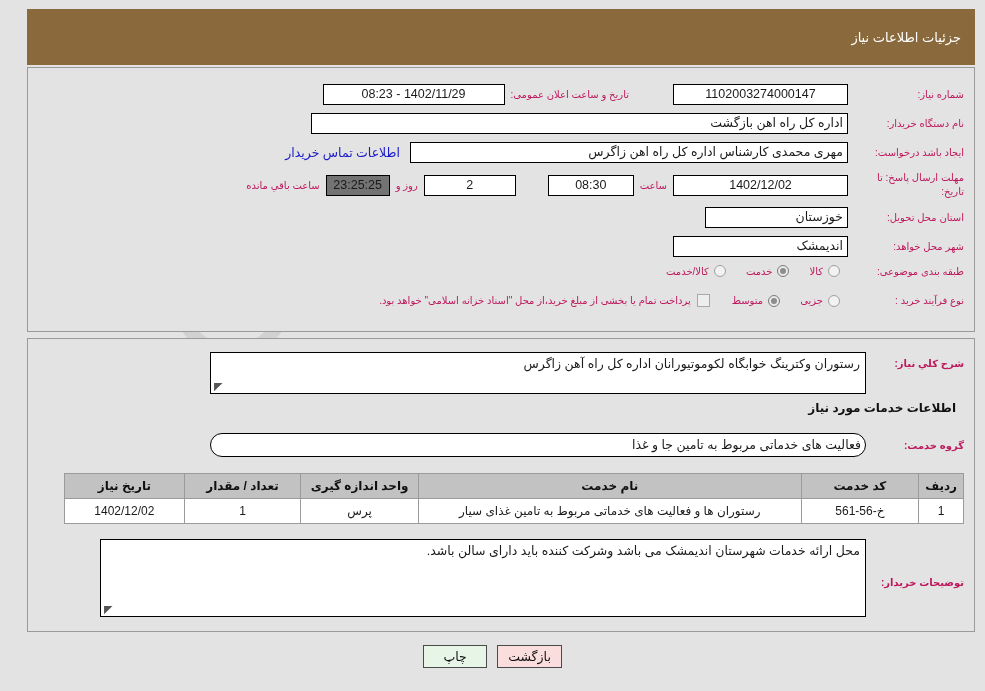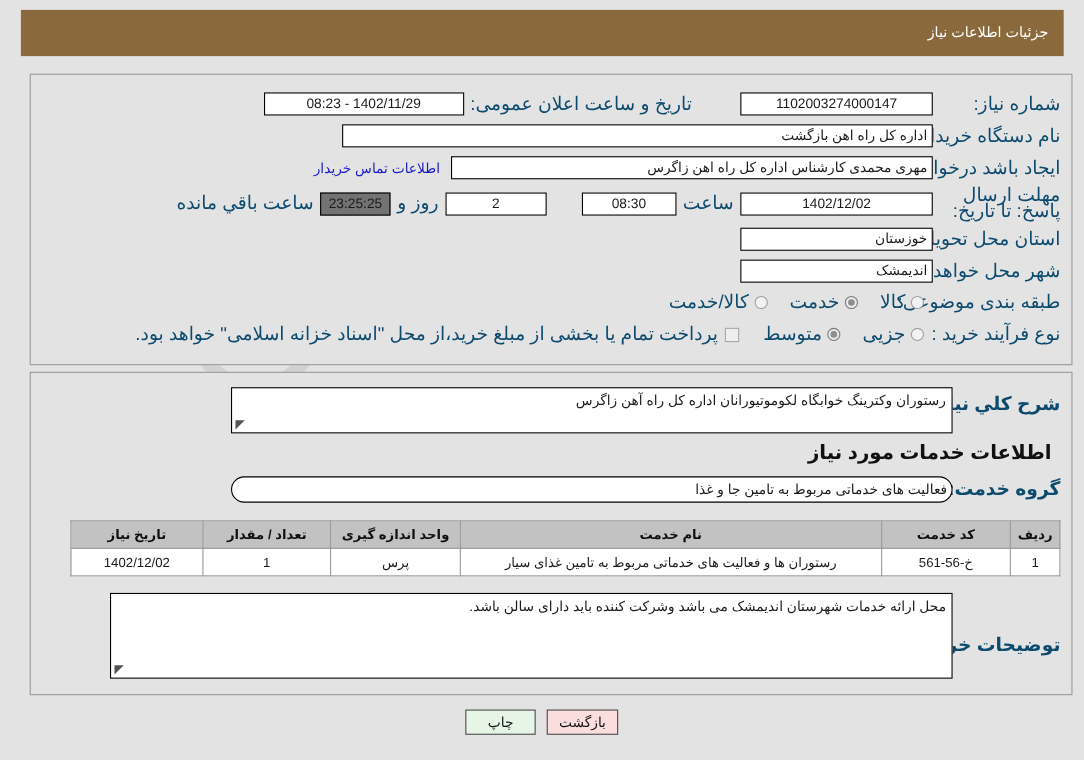--- a/index.html
+++ b/index.html
@@ -22,21 +22,21 @@
   }
   .wm-shield {
     position: absolute; left: 172px; top: 238px; width: 120px; height: 120px;
     border: 13px solid rgba(195,195,195,0.55);
     border-radius: 10px 10px 50% 50%;
     z-index: 0; pointer-events: none;
   }
 
   
   .header-bar {
-    position: absolute; left: 19px; top: 9px; width: 948px; height: 42px;
+    position: absolute; left: 27px; top: 9px; width: 948px; height: 56px;
     background: #8a6a3c; color: #ffffff;
     display: flex; align-items: center; justify-content: flex-start;
     padding-right: 14px;
     font-size: 13px;
     z-index: 2;
   }
 
   
   .panel {
     position: absolute; background: #e3e3e3;
@@ -44,21 +44,21 @@
     z-index: 1;
   }
   .panel-top { left: 27px; top: 67px; width: 948px; height: 265px; }
   .panel-mid { left: 27px; top: 338px; width: 948px; height: 294px; }
 
   .row {
     position: absolute; display: flex; align-items: center;
     direction: rtl; white-space: nowrap;
   }
   .lbl {
-    font-size: 17px; color: #0c4a6e; text-align: right;
+    font-size: 10px; color: #be185d; text-align: right;
   }
   .lbl-b { font-weight: bold; }
   .fld {
     background: #ffffff; border: 1px solid #000000;
     height: 21px; line-height: 19px;
     font-size: 12.5px; color: #1a1a1a;
     padding: 0 4px; text-align: center; overflow: hidden;
     direction: rtl;
   }
   .fld.right { text-align: right; }
@@ -86,21 +86,21 @@
     background: #ffffff; border: 1px solid #000000;
     font-size: 12.5px; color: #1a1a1a; padding: 3px 5px;
     text-align: right; direction: rtl; position: relative; overflow: hidden;
   }
   .ta .grip {
     position: absolute; left: 3px; bottom: 1px; color: #555;
     font-size: 11px; line-height: 1; transform: scaleX(-1);
   }
 
   
-  .sec-head { position: absolute; font-size: 18px; font-weight: bold; color: #111; }
+  .sec-head { position: absolute; font-size: 12px; font-weight: bold; color: #111; }
 
   
   .tbl {
     position: absolute; border-collapse: collapse;
     direction: rtl; font-size: 12px;
   }
   .tbl th {
     background: #c2c2c2; border: 1px solid #9b9b9b;
     color: #101010; font-weight: bold; height: 25px; padding: 2px 6px;
     text-align: center; white-space: nowrap;
@@ -163,21 +163,21 @@
       <span class="lbl" style="margin-right:6px;">ساعت</span>
       <span class="fld" style="width:86px; margin-right:6px;">08:30</span>
       <span class="fld" style="width:92px; margin-right:32px;">2</span>
       <span class="lbl" style="margin-right:6px;">روز و</span>
       <span class="fld cream" style="width:64px; margin-right:6px;">23:25:25</span>
       <span class="lbl" style="margin-right:6px;">ساعت باقي مانده</span>
     </div>
 
     <div class="row" style="right:10px; top:139px;">
       <span class="lbl" style="width:110px;">استان محل تحویل:</span>
-      <span class="fld right" style="width:175px; margin-right:6px;">خوزستان</span>
+      <span class="fld right" style="width:143px; margin-right:6px;">خوزستان</span>
     </div>
 
     <div class="row" style="right:10px; top:168px;">
       <span class="lbl" style="width:110px;">شهر محل خواهد:</span>
       <span class="fld right" style="width:175px; margin-right:6px;">اندیمشک</span>
     </div>
 
     <div class="row" style="right:10px; top:197px;">
       <span class="lbl" style="width:110px;">طبقه بندی موضوعی:</span>
       <span class="radio" style="margin-right:14px;"></span>

